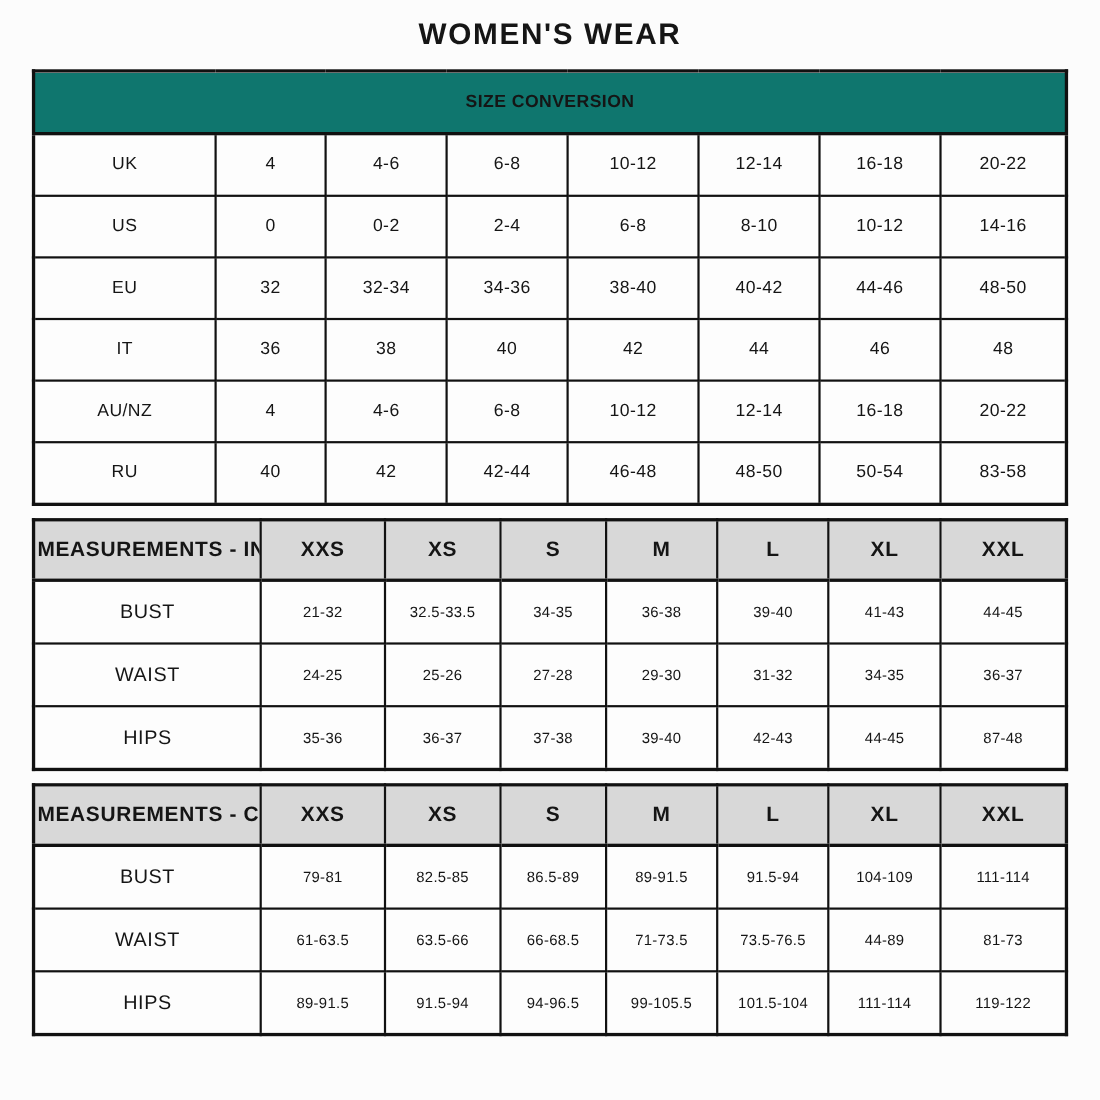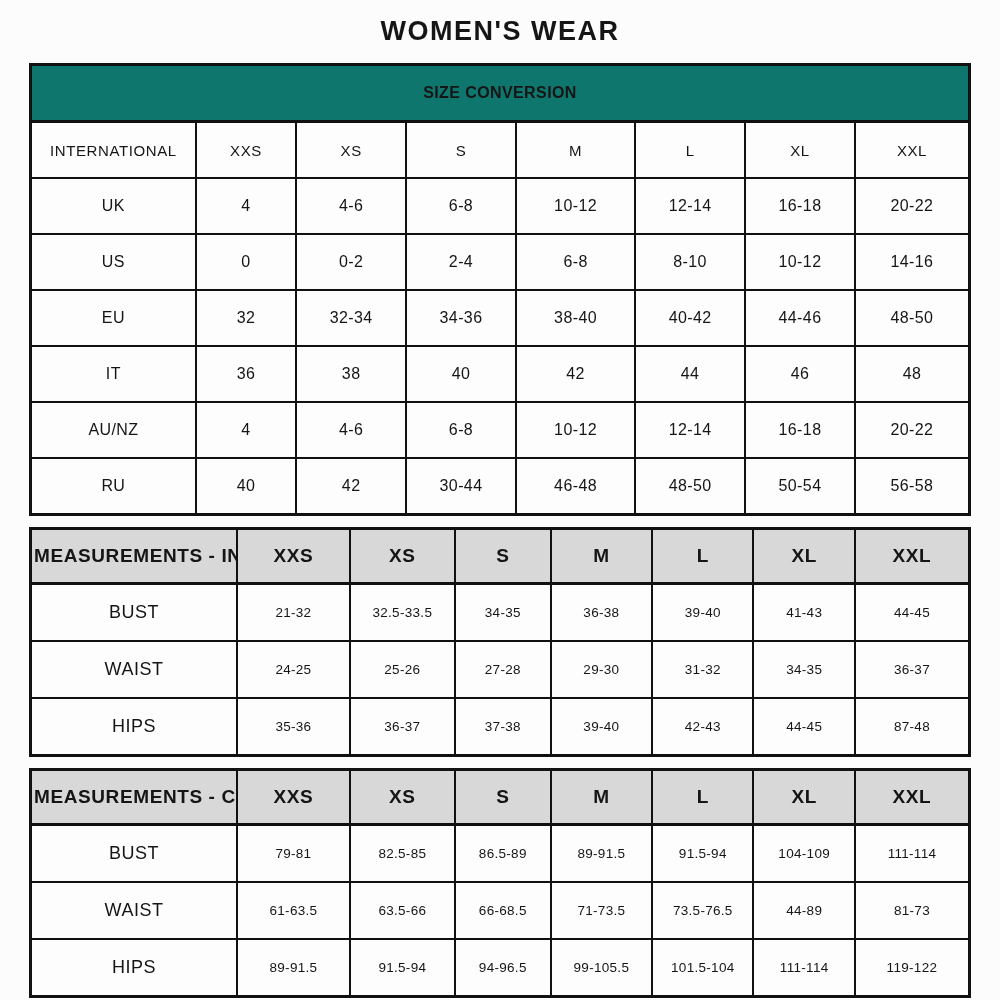--- a/index.html
+++ b/index.html
@@ -78,30 +78,20 @@
         <col style="width:11.7%">
       <col style="width:12.7%">
         <col style="width:11.7%">
         <col style="width:11.7%">
         <col style="width:12.2%">
     </colgroup>
     <tbody>
         <tr class="sc-banner">
       <td colspan="8">SIZE CONVERSION</td>
     </tr>
-    <tr class="col-head">
-      <td>INTERNATIONAL</td>
-      <td>XXS</td>
-      <td>XS</td>
-      <td>S</td>
-      <td>M</td>
-      <td>L</td>
-      <td>XL</td>
-      <td>XXL</td>
-    </tr>
     <tr>
       <td>UK</td>
       <td>4</td>
       <td>4-6</td>
       <td>6-8</td>
       <td>10-12</td>
       <td>12-14</td>
       <td>16-18</td>
       <td>20-22</td>
     </tr>
@@ -142,25 +132,25 @@
       <td>6-8</td>
       <td>10-12</td>
       <td>12-14</td>
       <td>16-18</td>
       <td>20-22</td>
     </tr>
     <tr>
       <td>RU</td>
       <td>40</td>
       <td>42</td>
-      <td>30-44</td>
+      <td>42-44</td>
       <td>46-48</td>
       <td>48-50</td>
       <td>50-54</td>
-      <td>56-58</td>
+      <td>83-58</td>
     </tr>
   </tbody>
     </table>
 
   <table class="meas">
     <colgroup>
       <col style="width:22%">
       <col style="width:12%">
         <col style="width:11.2%">
         <col style="width:10.2%">

